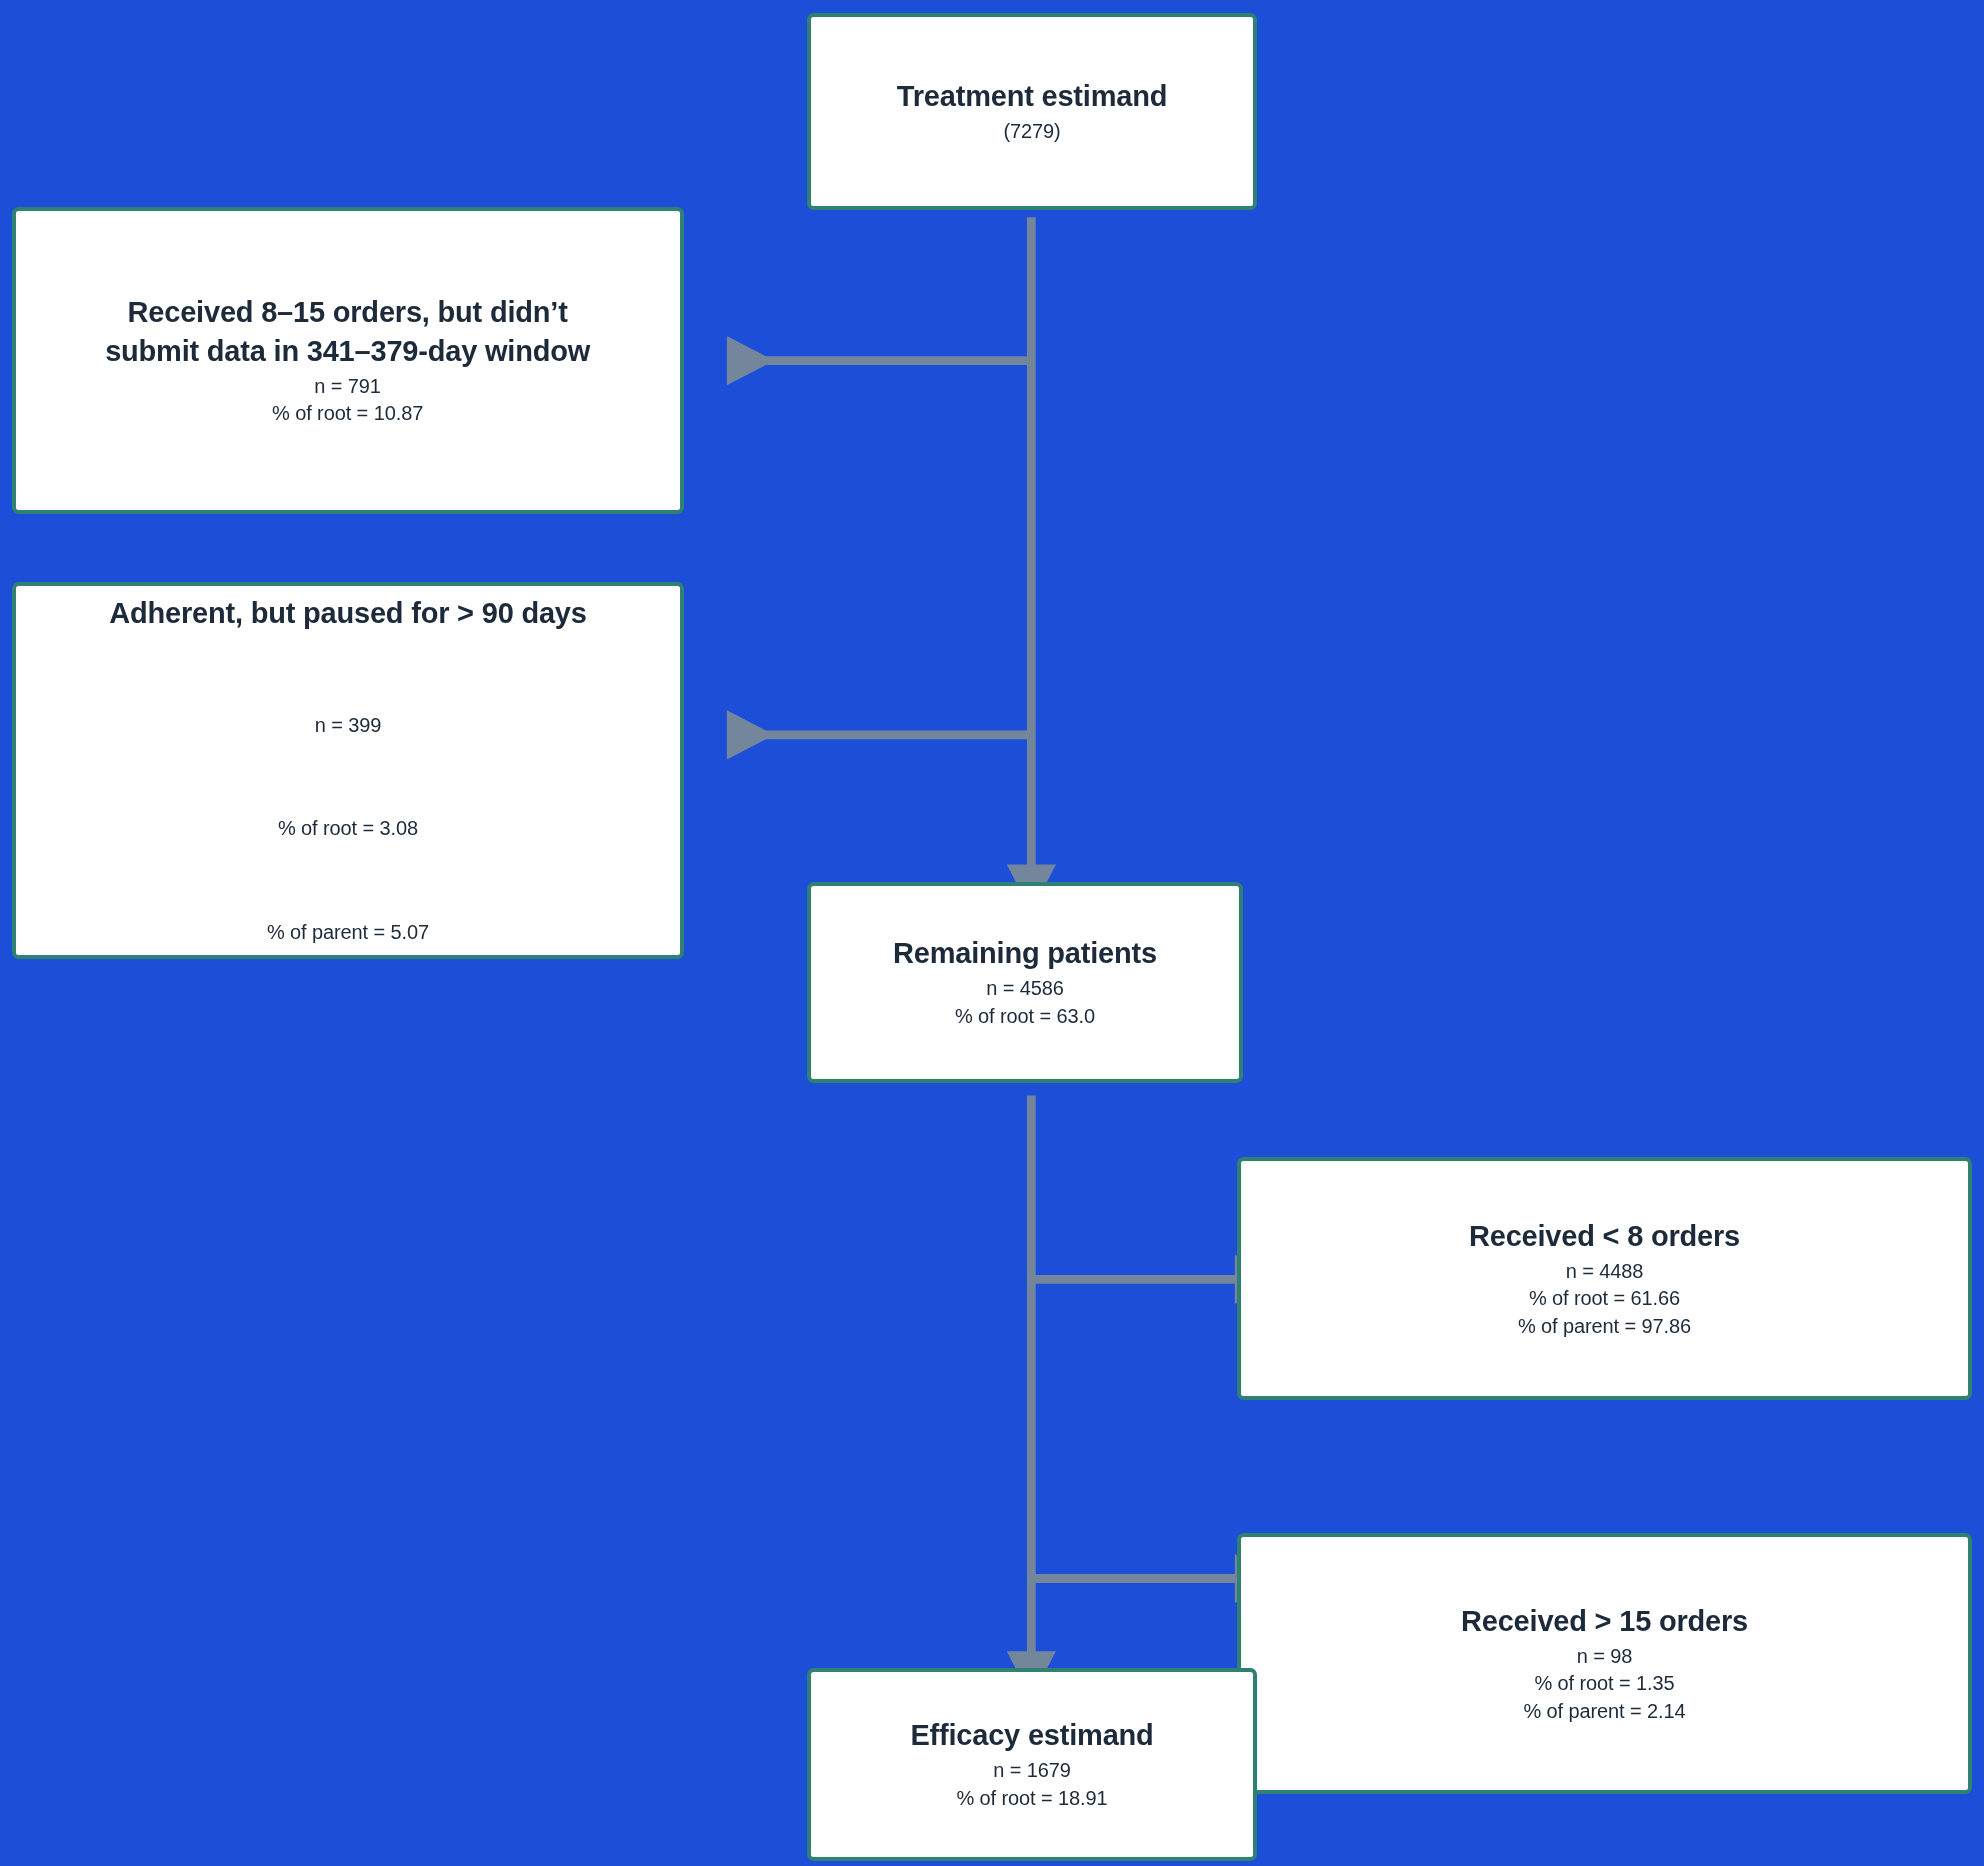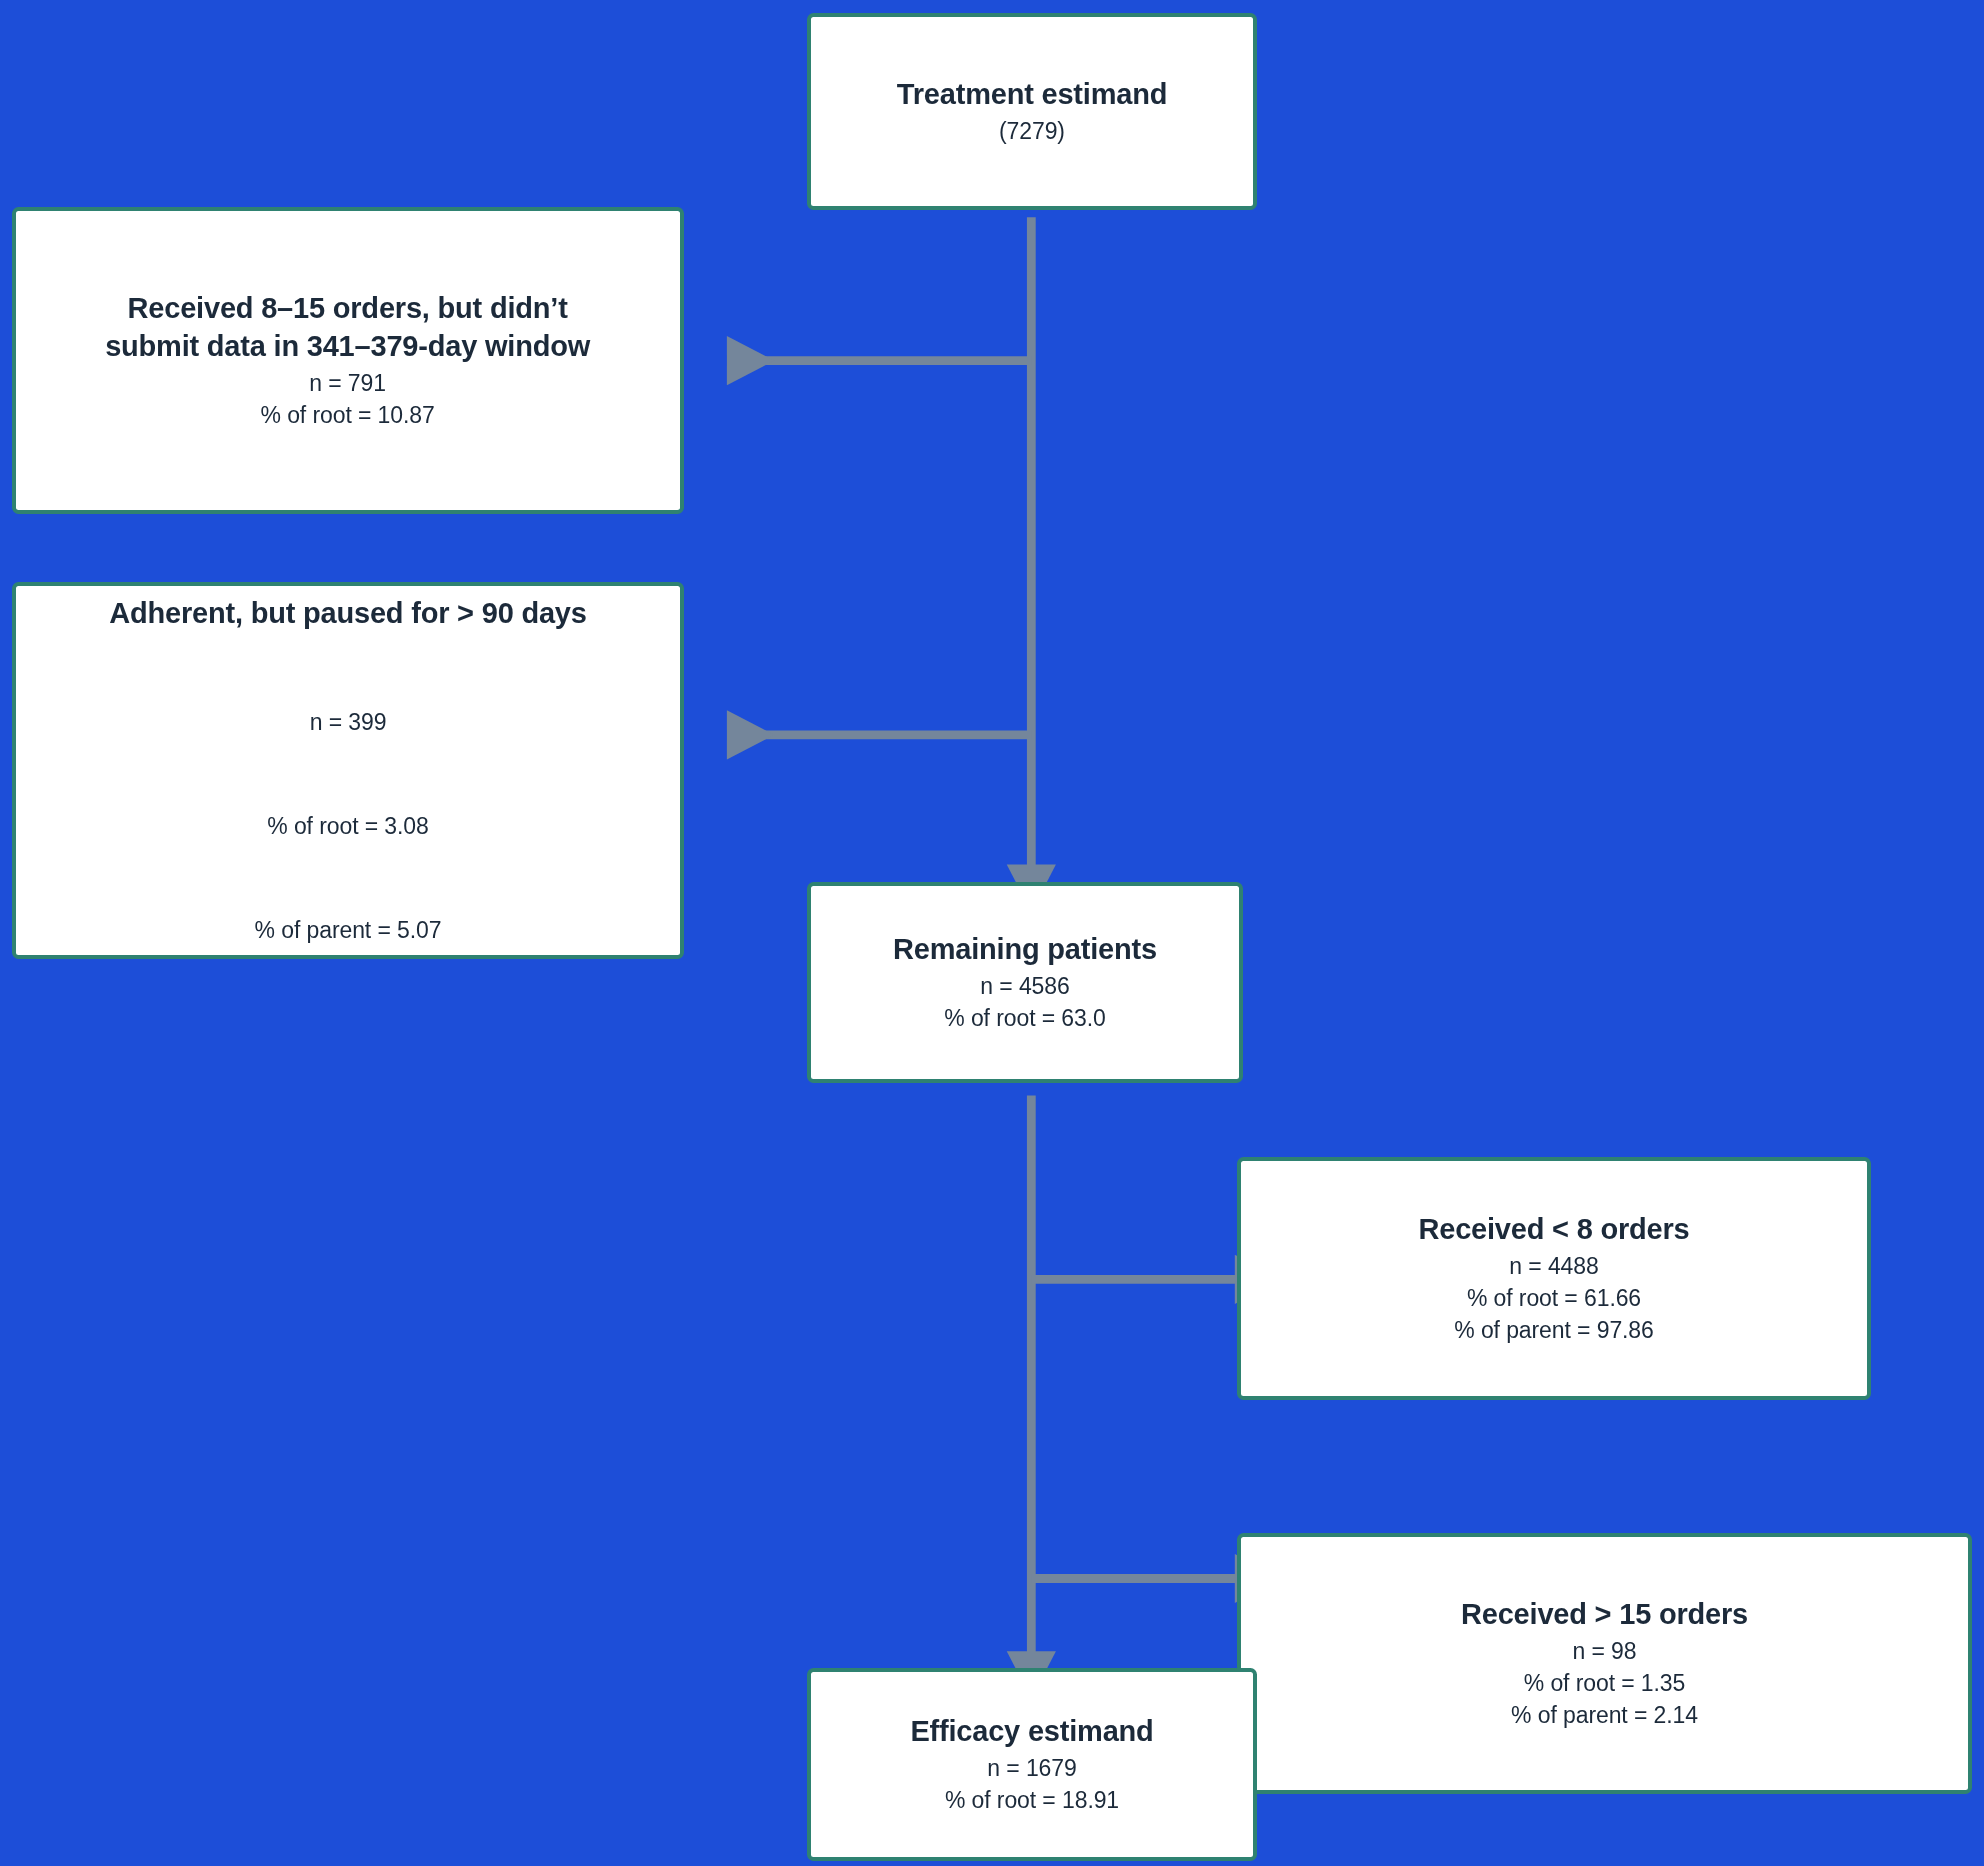--- a/index.html
+++ b/index.html
@@ -32,21 +32,21 @@
   .node .title {
     font-weight: bold;
     font-size: 29px;
     line-height: 1.32;
     letter-spacing: -0.2px;
     white-space: pre-line;
     margin-bottom: 2.8px;
   }
   .node .line {
     font-weight: normal;
-    font-size: 23px;
+    font-size: 20px;
     line-height: 1.38;
     letter-spacing: -0.1px;
   }
   svg.connectors {
     position: absolute;
     left: 0;
     top: 0;
     width: 1985px;
     height: 1866px;
     pointer-events: none;
@@ -101,21 +101,21 @@
     <div class="line">% of root = 3.08</div>
     <div class="line">% of parent = 5.07</div>
   </div>
 
   <div class="node" style="left:807px; top:882px; width:436px; height:201px;">
     <div class="title">Remaining patients</div>
     <div class="line">n = 4586</div>
     <div class="line">% of root = 63.0</div>
   </div>
 
-  <div class="node" style="left:1237px; top:1157px; width:634px; height:243px;">
+  <div class="node" style="left:1237px; top:1157px; width:735px; height:243px;">
     <div class="title">Received &lt; 8 orders</div>
     <div class="line">n = 4488</div>
     <div class="line">% of root = 61.66</div>
     <div class="line">% of parent = 97.86</div>
   </div>
 
   <div class="node" style="left:1237px; top:1533px; width:735px; height:261px;">
     <div class="title">Received &gt; 15 orders</div>
     <div class="line">n = 98</div>
     <div class="line">% of root = 1.35</div>

